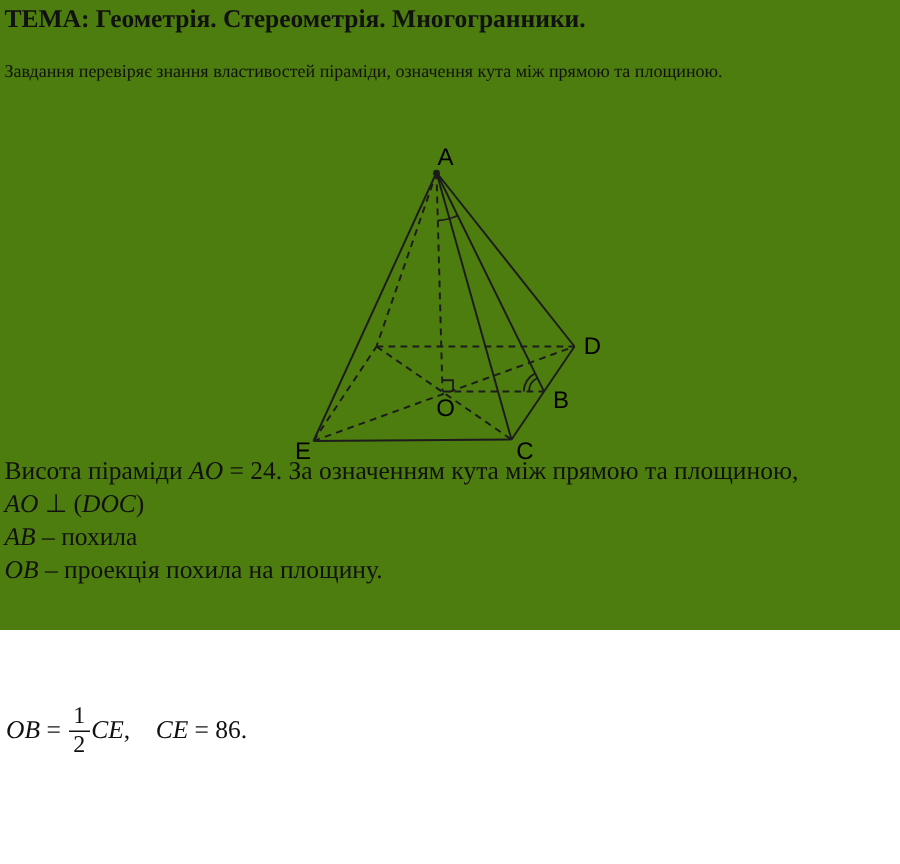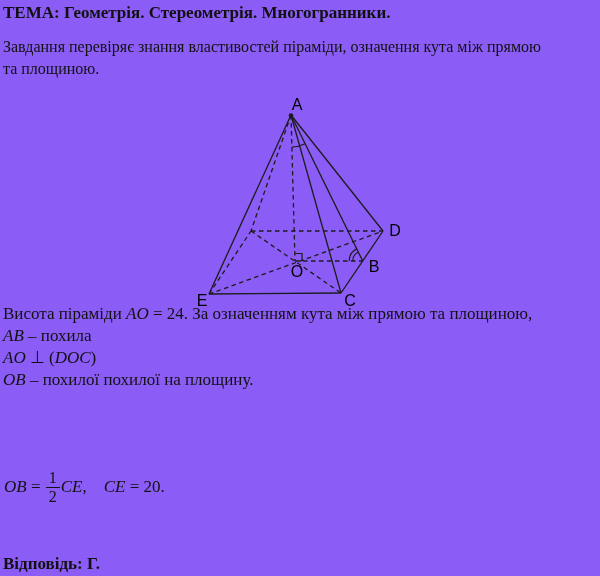--- a/index.html
+++ b/index.html
@@ -3,30 +3,30 @@
 <meta charset="utf-8">
 <style>
   html, body { margin: 0; padding: 0; }
   body {
     width: 600px; height: 576px;
     background: #ffffff;
     font-family: "Liberation Serif", serif;
     color: #111111;
     overflow: hidden;
   }
-  .page { position: relative; width: 600px; height: 576px; background: #8b5cf6; }
+  .page { position: relative; width: 600px; height: 420px; background: #4d7c0f; }
 
   .title {
     position: absolute; left: 3px; top: 2px;
     font-size: 17px; font-weight: bold; line-height: 22px;
     white-space: pre-wrap;
   }
   .intro {
     position: absolute; left: 3px; top: 36px; width: 548px;
-    font-size: 16px; line-height: 22px;
+    font-size: 12px; line-height: 22px;
   }
   svg.diagram {
     position: absolute; left: 0; top: 0;
     pointer-events: none;
   }
   svg.diagram .edge { stroke: #1c1c1c; stroke-width: 1.3; fill: none; }
   svg.diagram .dash { stroke-dasharray: 4.5 3.5; }
   svg.diagram .mark { stroke: #1c1c1c; stroke-width: 1.2; fill: none; }
   svg.diagram .dot  { fill: #1c1c1c; stroke: none; }
   svg.diagram text.vlabel {
@@ -86,23 +86,22 @@
       <text x="297" y="110" class="vlabel">A</text>
       <text x="202" y="306" class="vlabel">E</text>
       <text x="350" y="306" class="vlabel">C</text>
       <text x="395" y="236" class="vlabel">D</text>
       <text x="297" y="277" class="vlabel">O</text>
       <text x="374" y="272" class="vlabel">B</text>
     </svg>
 
   <div class="tblock" style="top:303px">
     <div class="t-line"><span>Висота піраміди </span><span class="it">AO</span><span> = 24. За означенням кута між прямою та площиною,</span></div>
+    <div class="t-line"><span class="it">AO</span><span> ⊥ (</span><span class="it">DOC</span><span>)</span></div>
     <div class="t-line"><span class="it">AB</span><span> – похила</span></div>
-    <div class="t-line"><span class="it">AO</span><span> ⊥ (</span><span class="it">DOC</span><span>)</span></div>
-    <div class="t-line"><span class="it">OB</span><span> – похилої похилої на площину.</span></div>
+    <div class="t-line"><span class="it">OB</span><span> – проекція похила на площину.</span></div>
   </div>
 
 
-  <div class="eq-line"><span class="it">OB</span><span> = </span><span class="frac"><span class="num">1</span><span class="den">2</span></span><span class="it">CE</span><span>,    </span><span class="it">CE</span><span> = 20.</span></div>
+  <div class="eq-line"><span class="it">OB</span><span> = </span><span class="frac"><span class="num">1</span><span class="den">2</span></span><span class="it">CE</span><span>,    </span><span class="it">CE</span><span> = 86.</span></div>
 
-  <div class="answer">Відповідь: Г.</div>
 
 </div>
 
 </body></html>

